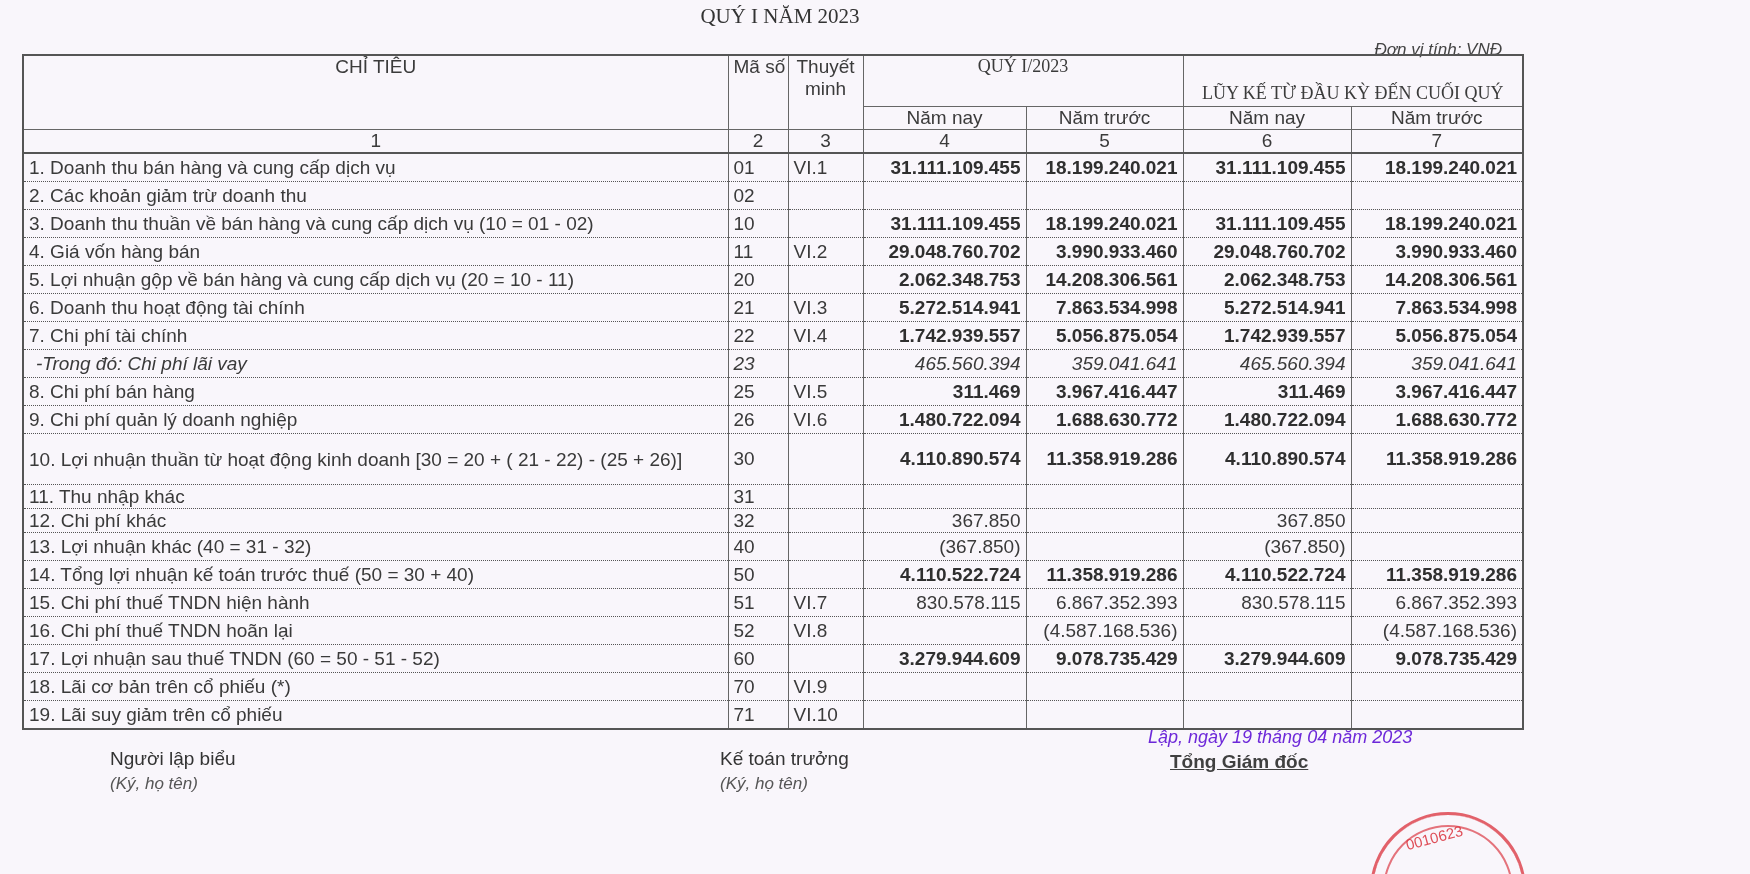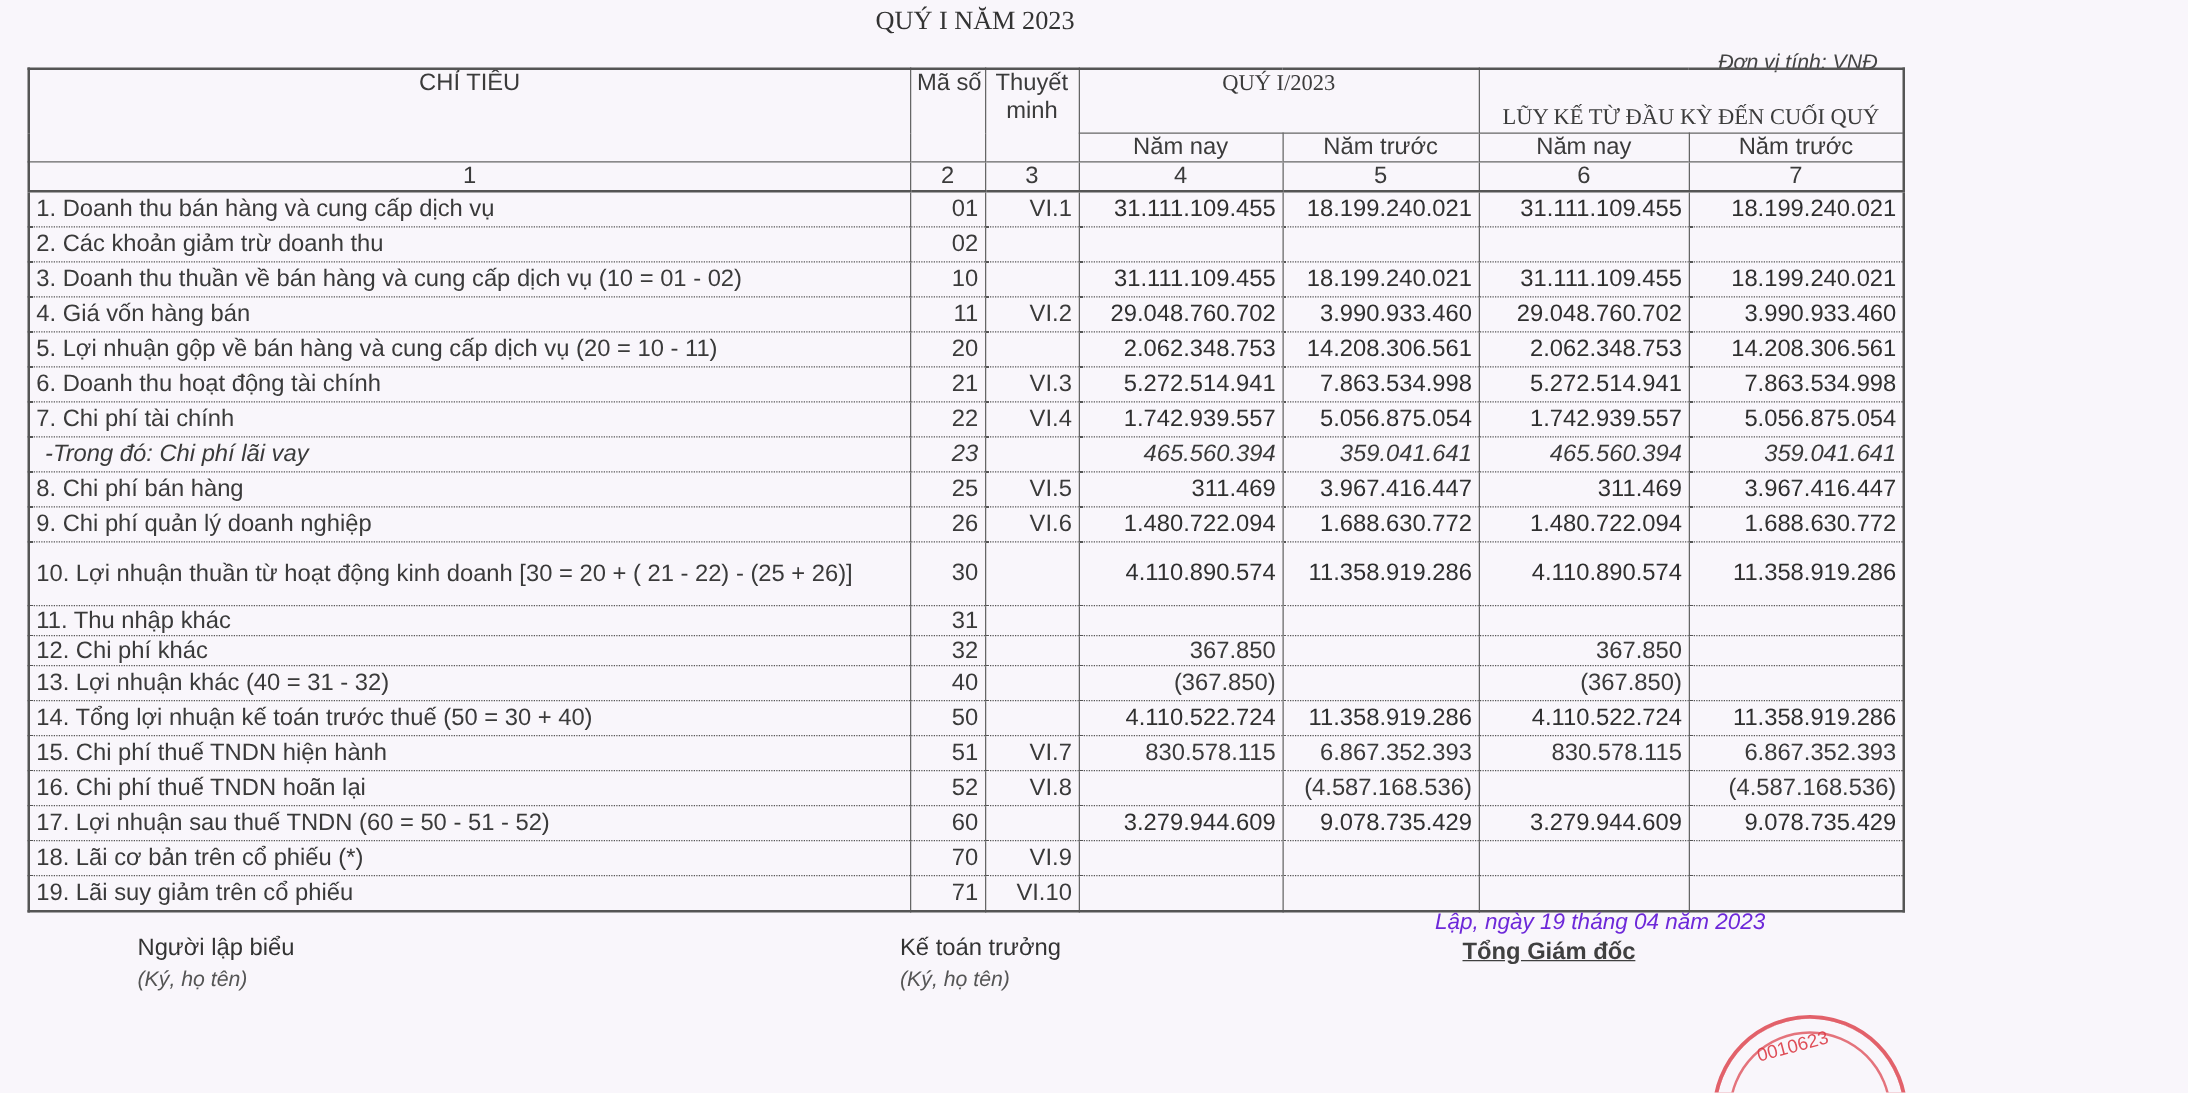--- a/index.html
+++ b/index.html
@@ -40,23 +40,23 @@
   .hdr-top th { height: 48px; vertical-align: top; padding-top: 6px; }
   .hdr-top th.serif { font-family: "Liberation Serif", serif; font-size: 18px; }
   .hdr-top th.lk { vertical-align: bottom; padding-bottom: 2px; }
   .hdr-mid th { height: 22px; border-top: 1px solid #666; }
   .hdr-num th { height: 21px; border-top: 1px solid #666; border-bottom: 2px solid #555; font-size: 18px; padding: 0;}
   tr.row td { height: 27px; border-bottom: 1px dotted #555; }
   tr.row.tall td { height: 50px; }
   tr.row.short td { height: 20px; }
   tr.row:last-child td { border-bottom: none; }
   td.label { text-align: left; padding-left: 4px; white-space: normal; line-height: 23px; }
-  td.code, td.note { text-align: right; }
+  td.code, td.note { text-align: left; }
   td.num { text-align: right; padding-right: 10px; }
-  .bold td.num { font-weight: normal; color: #2f2f2f; padding-left: 12px; }
+  .bold td.num { font-weight: bold; color: #2f2f2f; padding-left: 12px; }
   .italic td { font-style: italic; margin-left: 24px; }
   .italic td.label { padding-left: 12px; }
   .sig { position: absolute; font-size: 19px; color: #333; text-align: left; }
   .sig .cap { font-style: italic; font-size: 17px; color: #555; margin-top: 4px; }
   .date { position: absolute; left: 1148px; top: 727px; font-style: italic; font-size: 18px; color: #6d28d9; }
   .stamp {
     position: absolute; left: 1370px; top: 812px; width: 150px; height: 150px;
     border-radius: 50%; border: 3px solid rgba(220,60,70,0.8);
     box-shadow: inset 0 0 0 10px rgba(249,246,251,1), inset 0 0 0 12px rgba(220,60,70,0.7);
   }

